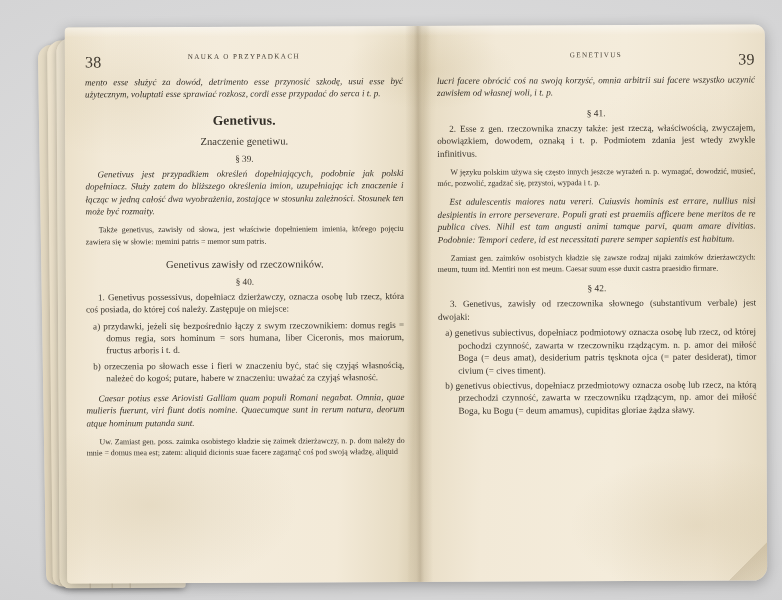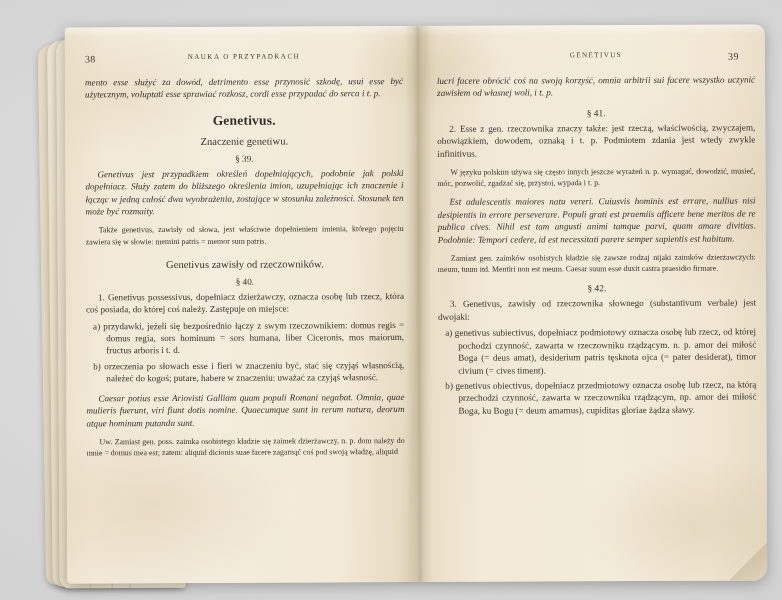--- a/index.html
+++ b/index.html
@@ -113,26 +113,26 @@
     height: 16px;
     margin-top: 26px;
     font-size: 7.1px;
     letter-spacing: 1.4px;
     text-align: center;
     color: #3a352e;
   }
   .folio {
     position: absolute;
     top: 0;
-    font-size: 10px;
+    font-size: 16px;
     letter-spacing: 0.4px;
     color: #35302a;
   }
   .folio.l { left: 0; }
-  .folio.r { right: 16px; }
+  .folio.r { right: 0; }
   .runhead .rh-title { display:inline-block; }
 
   .body { padding: 0; }
 
   p {
     margin: 0;
     font-size: 9.1px;
     line-height: 12.4px;
     text-align: justify;
     text-justify: inter-word;

